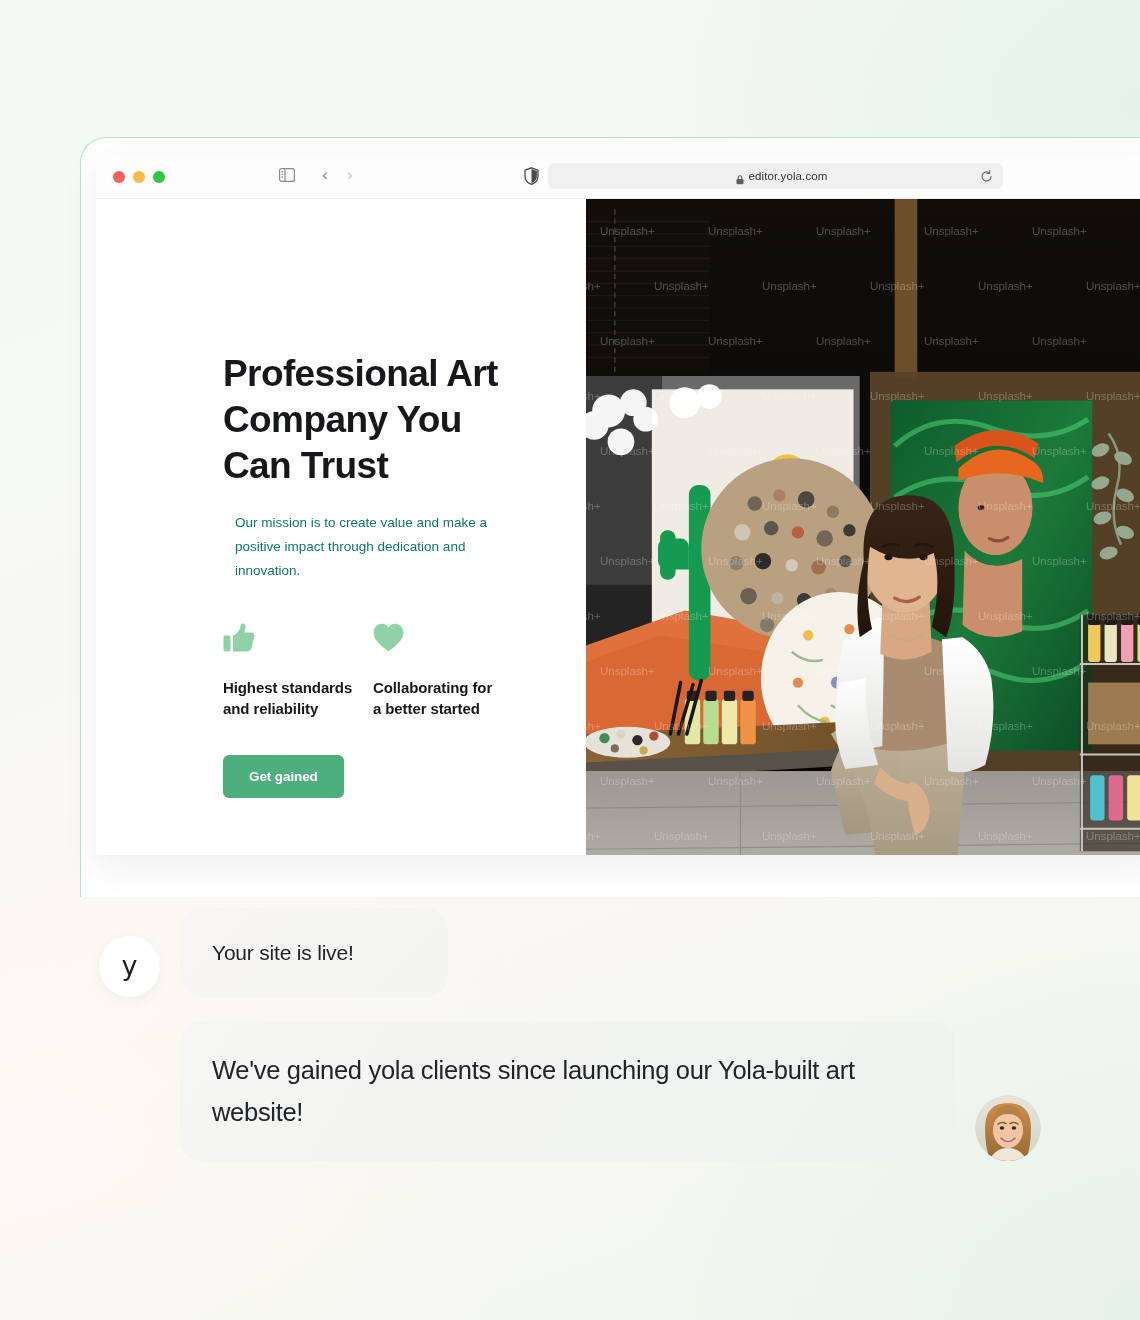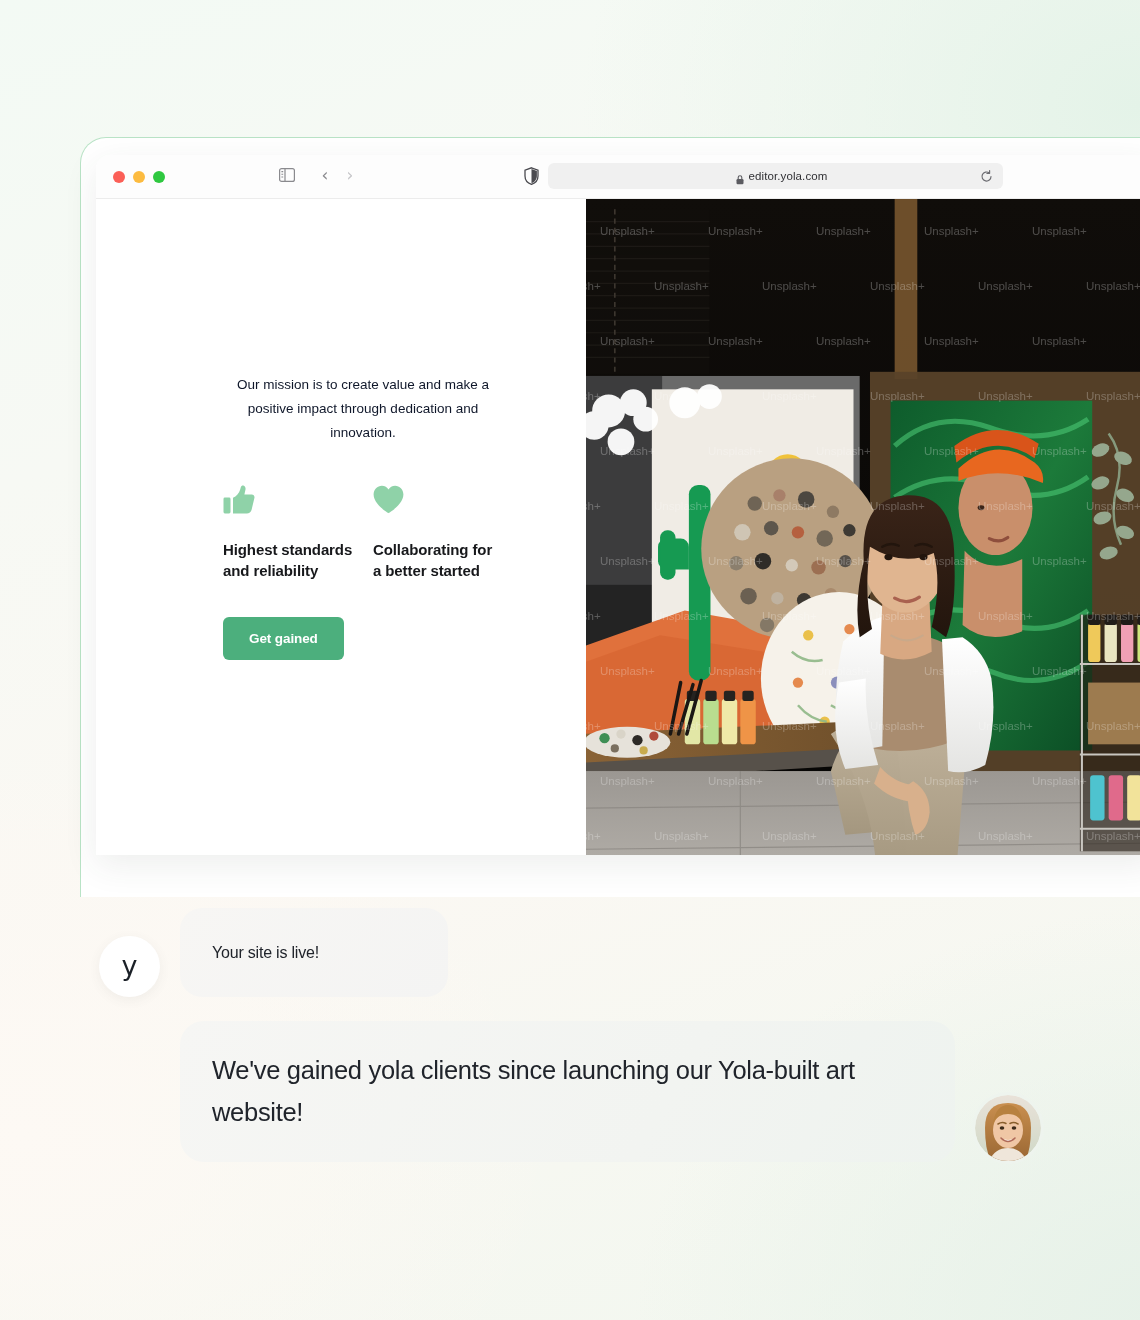--- a/index.html
+++ b/index.html
@@ -119,26 +119,25 @@
   #hero-title {
     margin: 0;
     font-size: 37px;
     line-height: 46px;
     font-weight: 700;
     letter-spacing: -0.6px;
     color: #17181b;
   }
 
   #hero-subtitle {
-    margin: 22px 0 0 0;
+    margin: 22px 0 0 12px;
     font-size: 13.5px;
     line-height: 24px;
-    color: #0f172a;
+    color: #0f766e;
     width: 280px;
-    text-align: center;
   }
 
   #feature-row {
     margin-top: 40px;
     display: flex;
     gap: 0;
   }
   .feature-col { width: 162px; }
   .feature-icon { height: 32px; color: #8fd2a8; }
   .feature-icon svg { display: block; }
@@ -212,21 +211,21 @@
   #bubble-one {
     position: absolute;
     left: 180px; top: 908px;
     width: 268px; height: 89px;
     background: linear-gradient(135deg, #f7f6f4 0%, #f4f4f3 100%);
     border-radius: 22px;
     display: flex; align-items: center;
   }
   #bubble-one-text {
     margin-left: 32px;
-    font-size: 16px;
+    font-size: 21px;
     color: #20242b;
     letter-spacing: -.2px;
   }
 
   #bubble-two {
     position: absolute;
     left: 180px; top: 1021px;
     width: 775px; height: 141px;
     background: linear-gradient(120deg, #f6f6f4 0%, #f2f4f1 62%, #eef3ef 100%);
     border-radius: 24px;
@@ -304,20 +303,21 @@
           </svg>
         </div>
       </div>
     </div>
 
     <div id="site-viewport">
 
       <div id="hero-left">
         <div id="hero-copy">
 
+          <h1 id="hero-title">Professional Art Company You Can Trust</h1>
 
           <p id="hero-subtitle">Our mission is to create value and make a positive impact through dedication and innovation.</p>
 
           <div id="feature-row">
 
             <div class="feature-col">
               <div class="feature-icon">
                 <svg width="32" height="31" viewBox="0 0 32 31" fill="#8fd2a8">
                   <rect x="0.5" y="12.5" width="7" height="16" rx="1.4"></rect>
                   <path d="M10 28.5 V12.8 C13.4 11.4 16.1 8.6 17.2 4.6 L17.8 2.3

